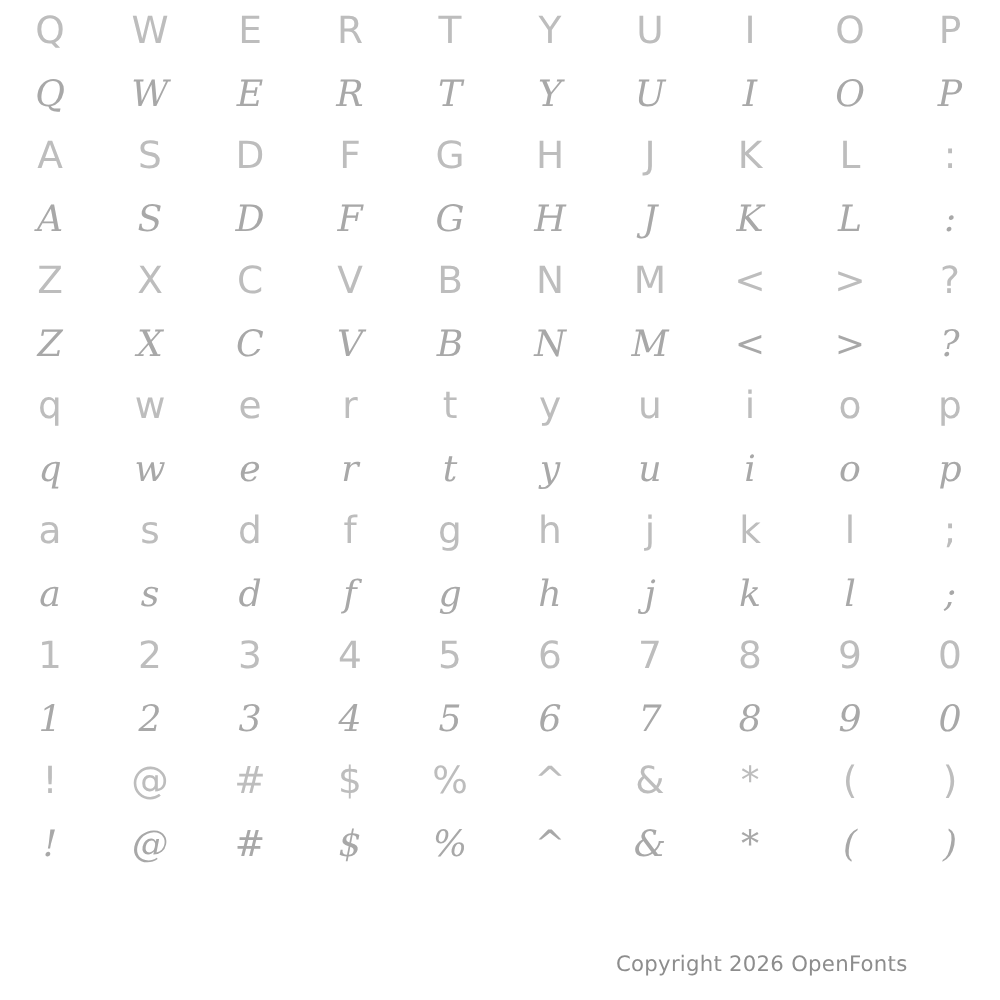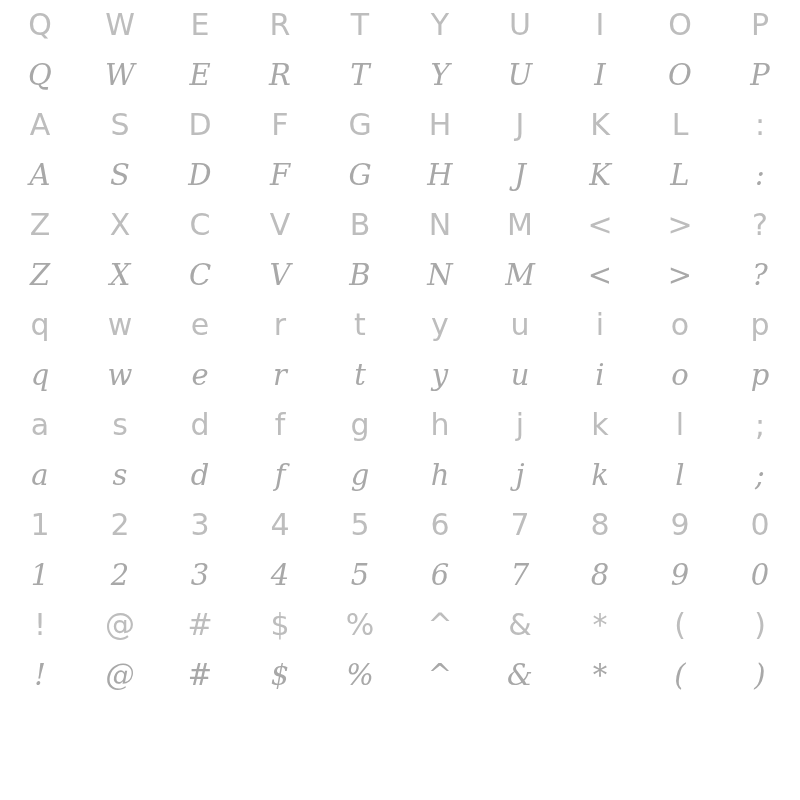--- a/index.html
+++ b/index.html
@@ -489,13 +489,14 @@
       <div class="cell row-italic">
         <span class="glyph">*</span>
       </div>
       <div class="cell row-italic">
         <span class="glyph">(</span>
       </div>
       <div class="cell row-italic">
         <span class="glyph">)</span>
       </div>
     </div>
+  <div class="footer">Copyright 2026 OpenFonts</div>
 </div>
 
 </body></html>

